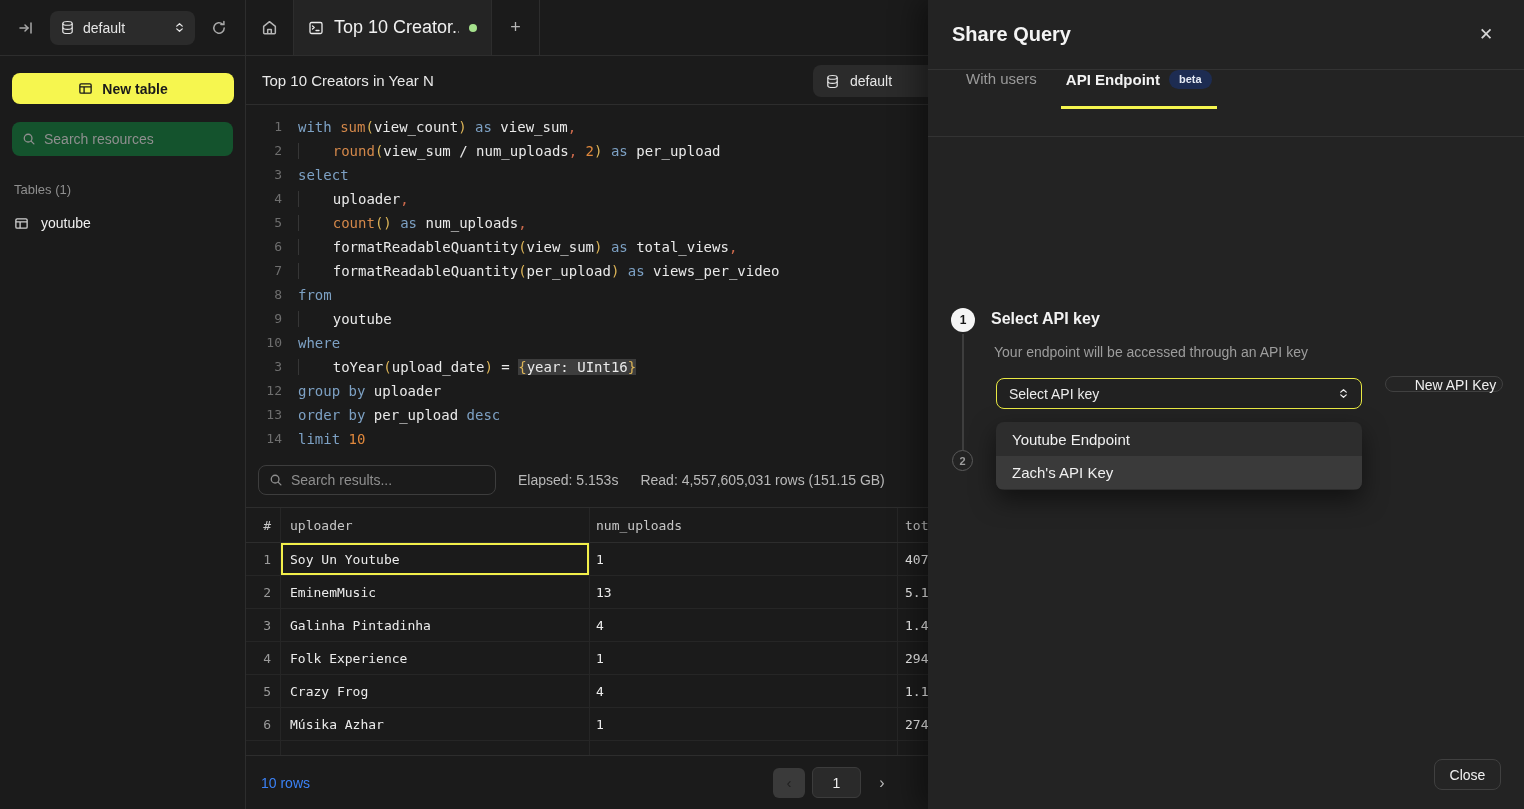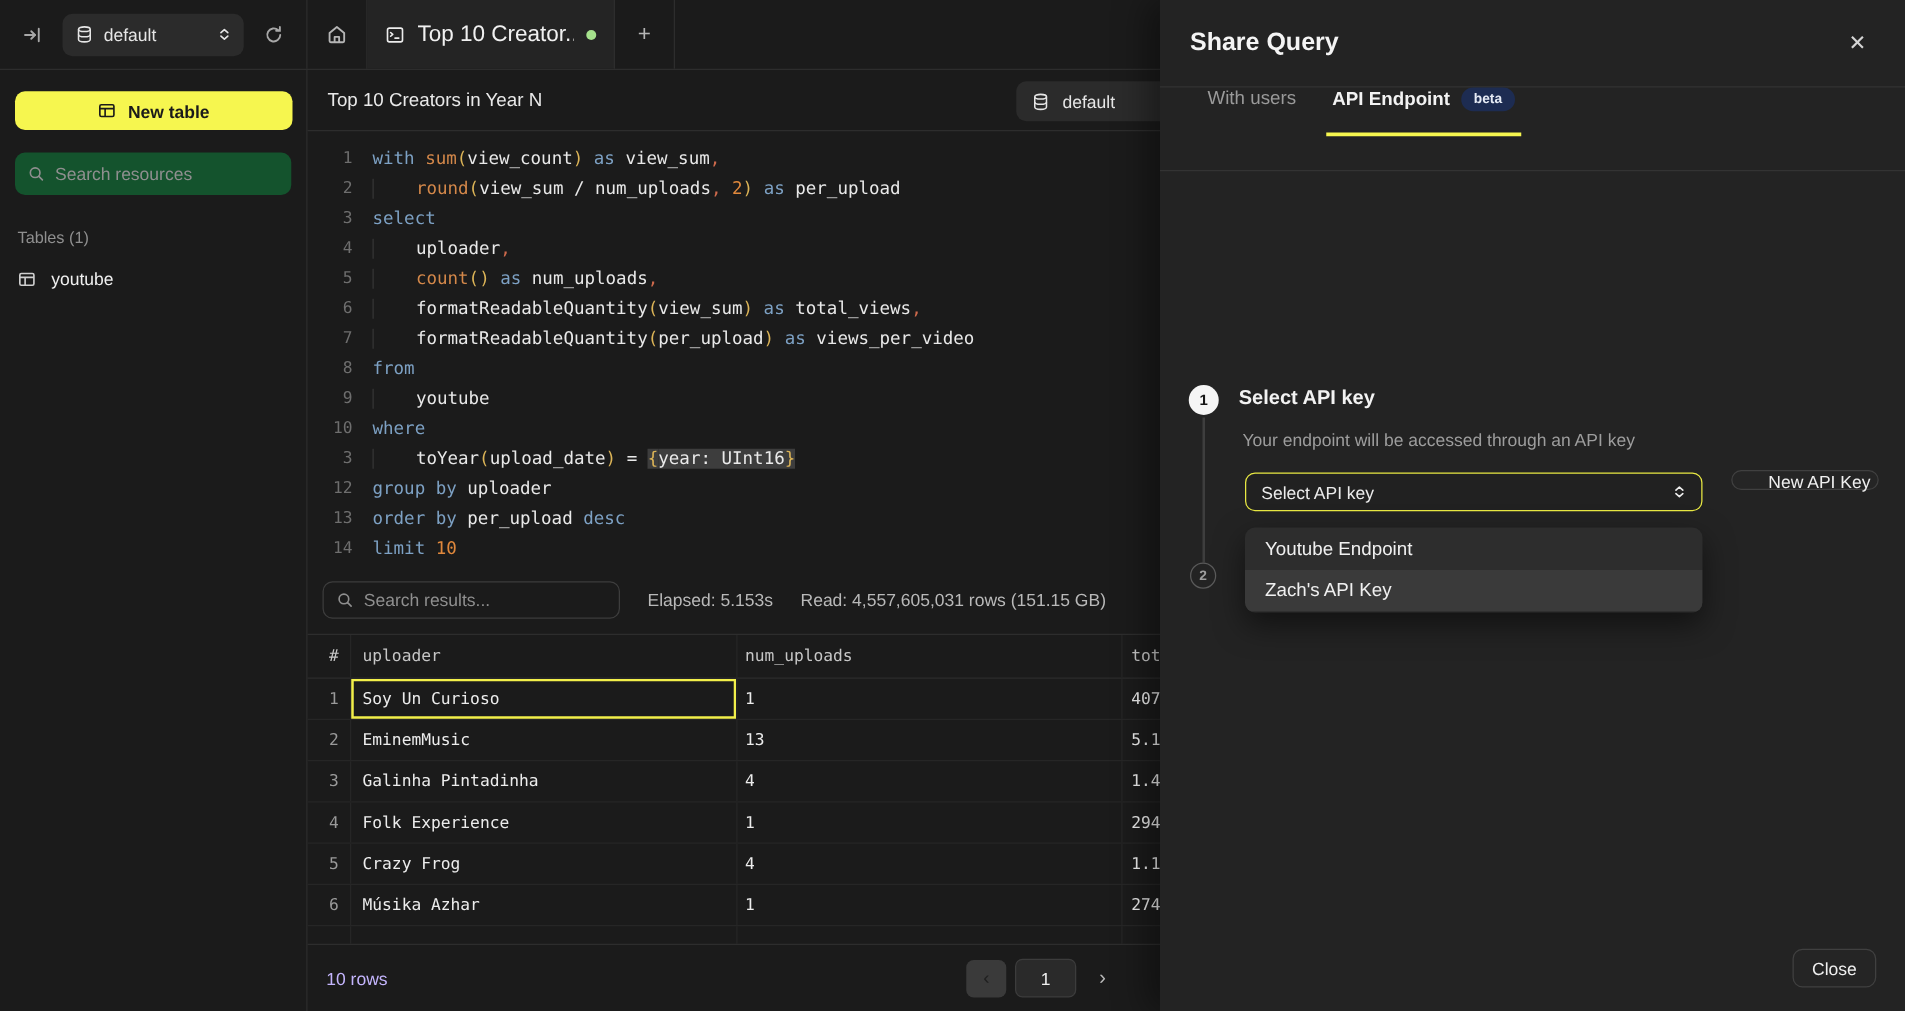--- a/index.html
+++ b/index.html
@@ -69,21 +69,21 @@
   .tc{display:flex;align-items:center;overflow:hidden;white-space:nowrap;}
   .c-num{width:35px;flex:none;justify-content:flex-end;padding-right:9px;color:#9a9a9a;border-right:1px solid var(--divsoft);}
   .thead .c-num{color:#c6c6c6;}
   .c-up{width:309px;flex:none;padding-left:9px;border-right:1px solid var(--divsoft);}
   .c-nu2{width:308px;flex:none;padding-left:6px;border-right:1px solid var(--divsoft);}
   .c-tot{width:300px;flex:none;padding-left:7px;}
   .tc.selected{box-shadow:inset 0 0 0 2px #f2ef4a;}
   .trow.partial{height:14px;border-bottom:none;}
 
   .results-footer{margin-top:auto;height:54px;flex:none;border-top:1px solid var(--div);display:flex;align-items:center;padding:0 15px;position:relative;}
-  .rowcount{font-size:14px;color:#c4b5fd;}
+  .rowcount{font-size:14px;color:#3b82f6;}
   .pager{position:absolute;left:527px;top:0;height:100%;display:flex;align-items:center;gap:7px;}
   .pg-prev{width:32px;height:30px;border-radius:6px;background:#3a3a3a;border:none;color:#1f1f1f;font-size:15px;display:flex;align-items:center;justify-content:center;cursor:default;}
   .pg-page{width:49px;height:31px;border-radius:6px;background:#2a2a2a;border:1px solid #3c3c3c;color:#f0f0f0;font-size:14px;display:flex;align-items:center;justify-content:center;cursor:pointer;}
   .pg-next{width:28px;height:30px;background:transparent;border:none;color:#b9b9b9;font-size:16px;display:flex;align-items:center;justify-content:center;cursor:pointer;}
 
   
   .share-panel{position:absolute;left:928px;top:0;width:596px;height:809px;background:#232323;box-shadow:-10px 0 26px rgba(0,0,0,.4);}
   .sp-header{height:70px;border-bottom:1px solid #333;display:flex;align-items:center;padding:0 24px;}
   .sp-title{font-size:20px;font-weight:700;color:#f4f4f4;flex:1;}
   .sp-close{background:transparent;border:none;color:#d5d5d5;font-size:17px;cursor:pointer;width:28px;height:28px;}
@@ -257,21 +257,21 @@
       <div class="rtable">
         <div class="trow thead">
           <div class="tc c-num">#</div>
           <div class="tc c-up">uploader</div>
           <div class="tc c-nu2">num_uploads</div>
           <div class="tc c-tot">tot</div>
         </div>
         <div id="table-body">
             <div class="trow">
               <div class="tc c-num">1</div>
-              <div class="tc c-up selected">Soy Un Curioso</div>
+              <div class="tc c-up selected">Soy Un Youtube</div>
               <div class="tc c-nu2">1</div>
               <div class="tc c-tot">407</div>
             </div>
             <div class="trow">
               <div class="tc c-num">2</div>
               <div class="tc c-up">EminemMusic</div>
               <div class="tc c-nu2">13</div>
               <div class="tc c-tot">5.1</div>
             </div>
             <div class="trow">

